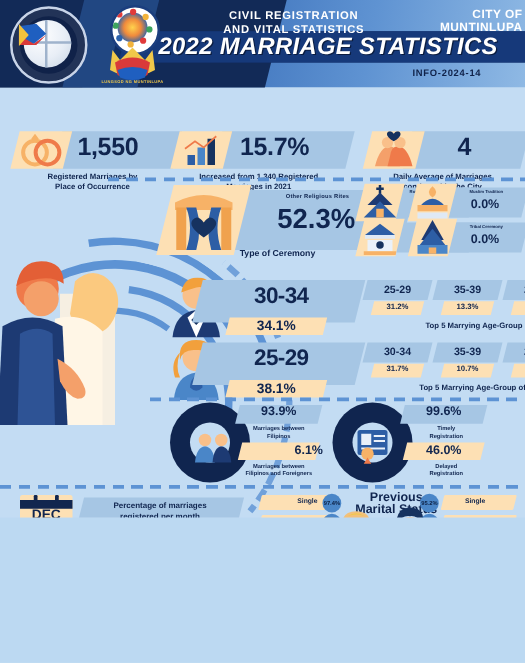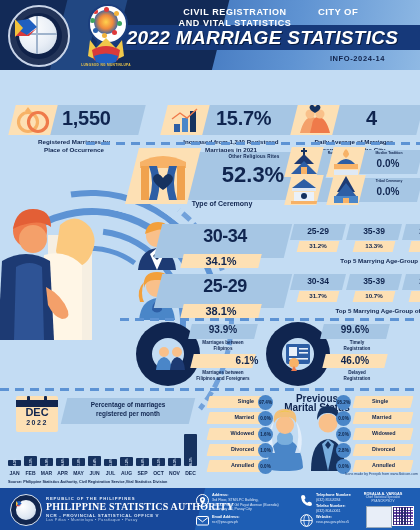--- a/index.html
+++ b/index.html
@@ -1,21 +1,21 @@
 <!DOCTYPE html>
 <html><head>
 <meta charset="utf-8">
 <style>
   html,body{margin:0;padding:0;}
   body{
     width:420px;height:530px;overflow:hidden;
     font-family:"Liberation Sans",sans-serif;
     background:#bcd9f2;
   }
-  #page{position:relative;width:420px;height:530px;overflow:hidden;background:#c3dcf3;}
+  #page{position:relative;width:420px;height:414px;overflow:hidden;background:#c3dcf3;}
 
   
   .hdr{position:absolute;left:0;top:0;width:420px;height:70px;overflow:hidden;}
   .hdr-dark{position:absolute;left:0;top:0;width:420px;height:70px;
     background:linear-gradient(100deg,#0d1f4a 0%,#0d1f4a 18%,#2f5fa8 18.2%,#3f74bd 42%,#5f93d2 70%,#8fb9e4 100%);}
   .hdr-band{position:absolute;left:0;top:0;width:420px;height:70px;}
   .hdr-band:before{content:"";position:absolute;left:-30px;top:-10px;width:250px;height:95px;
     background:#122a57;transform:skewX(-14deg);}
   .hdr-band:after{content:"";position:absolute;left:58px;top:-10px;width:60px;height:95px;
     background:#2d5ea5;transform:skewX(-14deg);opacity:.55;}
@@ -37,21 +37,21 @@
   .mun-in{position:absolute;left:4px;top:4px;width:24px;height:24px;border-radius:50%;
     background:radial-gradient(circle at 50% 50%,#ffd24d 0%,#f08a3c 40%,#2b62ad 75%,#1b3e7e 100%);}
   .mun-dot{position:absolute;width:5px;height:5px;border-radius:50%;background:#e03a3a;}
 
   .crest{position:absolute;left:84px;top:36px;width:44px;height:30px;}
   .crest-txt{position:absolute;left:80px;top:63px;width:52px;text-align:center;font-size:3.2px;
     color:#f0c84a;letter-spacing:.3px;font-weight:700;}
 
   .hdr-t1{position:absolute;left:150px;top:7px;width:170px;text-align:center;color:#ffffff;
     font-size:9px;font-weight:700;letter-spacing:.6px;line-height:10.5px;}
-  .hdr-city{position:absolute;left:318px;top:6px;width:100px;text-align:left;color:#ffffff;
+  .hdr-city{position:absolute;left:318px;top:6px;width:100px;text-align:right;color:#ffffff;
     font-size:9.5px;font-weight:700;letter-spacing:.4px;line-height:11px;}
   .hdr-title{position:absolute;left:110px;top:27px;width:305px;text-align:center;color:#ffffff;
     font-size:19px;font-weight:700;font-style:italic;letter-spacing:.3px;
     text-shadow:1px 1px 0 #0b1c3f;}
   .hdr-info{position:absolute;left:300px;top:54px;width:115px;text-align:center;color:#102249;
     font-size:7.5px;font-weight:700;letter-spacing:.6px;}
 
   
   .bg-arcs{position:absolute;left:-50px;top:180px;width:280px;height:280px;}
   .arc{position:absolute;border-radius:50%;border:6px solid #5d93d4;border-color:#5d93d4 transparent transparent transparent;}
@@ -226,20 +226,21 @@
       <path d="M10 20 q12 -5 24 0 l-2 6 q-10 4 -20 0 z" fill="#1f5fc0"></path>
     </svg>
     <div class="crest-txt">LUNGSOD NG MUNTINLUPA</div>
 
     <div class="hdr-t1">
       <div>CIVIL REGISTRATION</div>
       <div>AND VITAL STATISTICS</div>
     </div>
     <div class="hdr-city">
       <div>CITY OF</div>
+      <div>MUNTINLUPA</div>
     </div>
     <div class="hdr-title">2022 MARRIAGE STATISTICS</div>
   </div>
   <div class="hdr-info">INFO-2024-14</div>
 
   <div class="stat" style="left:6px;width:130px;">
     <div class="stat-band" style="left:40px;width:96px;"></div>
     <div class="stat-icon" style="left:6px;">
       <svg viewBox="0 0 42 30" style="position:absolute;left:0;top:0;width:42px;height:30px;transform:skewX(14deg);">
         <circle cx="16" cy="17" r="9.5" fill="none" stroke="#f7b267" stroke-width="3.2"></circle>
@@ -247,21 +248,21 @@
         <path d="M13 6 l3 -4 l3 4 l-3 3 z" fill="#f7b267"></path>
       </svg>
     </div>
     <div class="stat-num" style="left:56px;">1,550</div>
     <div class="stat-cap" style="left:0;width:136px;">
       <div>Registered Marriages by</div>
       <div>Place of Occurrence</div>
     </div>
   </div>
 
-  <div class="stat" style="left:156px;width:145px;text-decoration:underline;">
+  <div class="stat" style="left:132px;width:145px;text-decoration:underline;">
     <div class="stat-band" style="left:42px;width:106px;"></div>
     <div class="stat-icon" style="left:8px;">
       <svg viewBox="0 0 42 30" style="position:absolute;left:0;top:0;width:42px;height:30px;transform:skewX(14deg);">
         <rect x="10" y="19" width="6" height="8" fill="#2d5ea5"></rect>
         <rect x="18" y="13" width="6" height="14" fill="#4a86c8"></rect>
         <rect x="26" y="6" width="6" height="21" fill="#16325f"></rect>
         <path d="M8 14 l8 -6 l7 5 l10 -9" fill="none" stroke="#ef7a4a" stroke-width="1.4"></path>
       </svg>
     </div>
     <div class="stat-num" style="left:60px;">15.7%</div>

